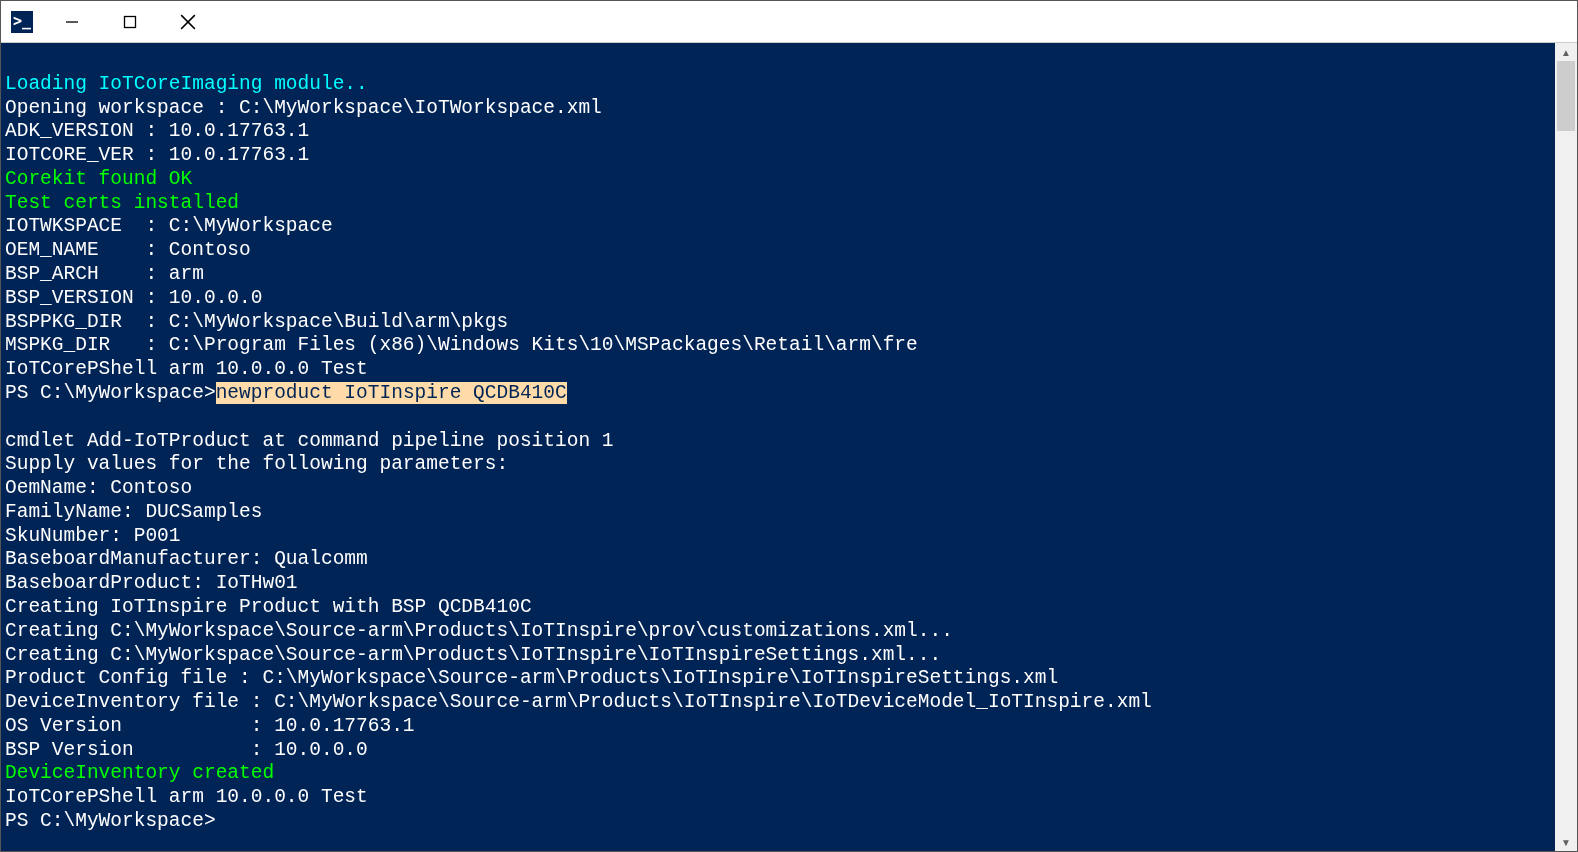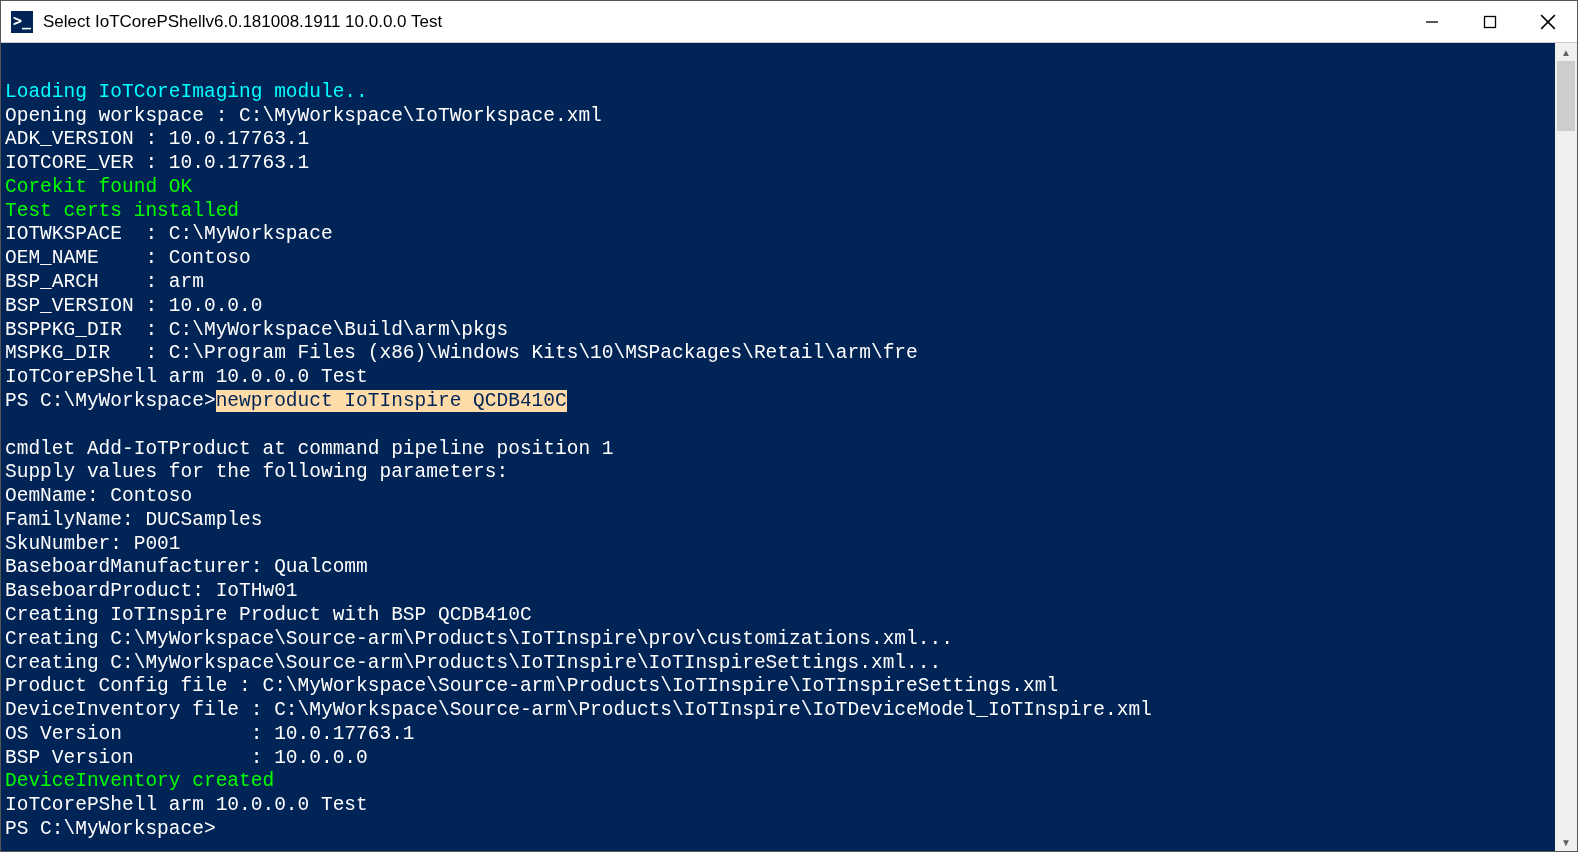--- a/index.html
+++ b/index.html
@@ -58,21 +58,21 @@
     display: flex;
     height: calc(100% - 42px);
   }
   .terminal {
     flex: 1;
     background: #012456;
     color: #cccccc;
     font-family: Consolas, "Courier New", monospace;
     font-size: 19.5px;
     line-height: 1.22;
-    padding: 14px 4px;
+    padding: 6px 4px;
     white-space: pre;
     overflow: hidden;
     font-weight: 500;
   }
   .scrollbar {
     width: 22px;
     background: #f0f0f0;
     position: relative;
   }
   .scroll-thumb {
@@ -101,21 +101,20 @@
   .c-yellow { color: #ffff80; }
   .hl { background: #fedba8; color: #012456; }
 </style>
 </head>
 <body>
 
 <div class="titlebar">
   <div class="titlebar-icon">
     <span>&gt;_</span>
   </div>
-  <div class="titlebar-text">Select IoTCorePShellv6.0.181008.1911 10.0.0.0 Test</div>
   <div class="win-controls">
     <div class="win-btn">
       <svg viewBox="0 0 14 14">
           <line x1="1" y1="7" x2="13" y2="7" stroke="#000" stroke-width="1.3"></line>
         </svg>
     </div>
     <div class="win-btn">
       <svg viewBox="0 0 14 14">
           <rect x="1.5" y="1.5" width="11" height="11" fill="none" stroke="#000" stroke-width="1.3"></rect>
         </svg>

